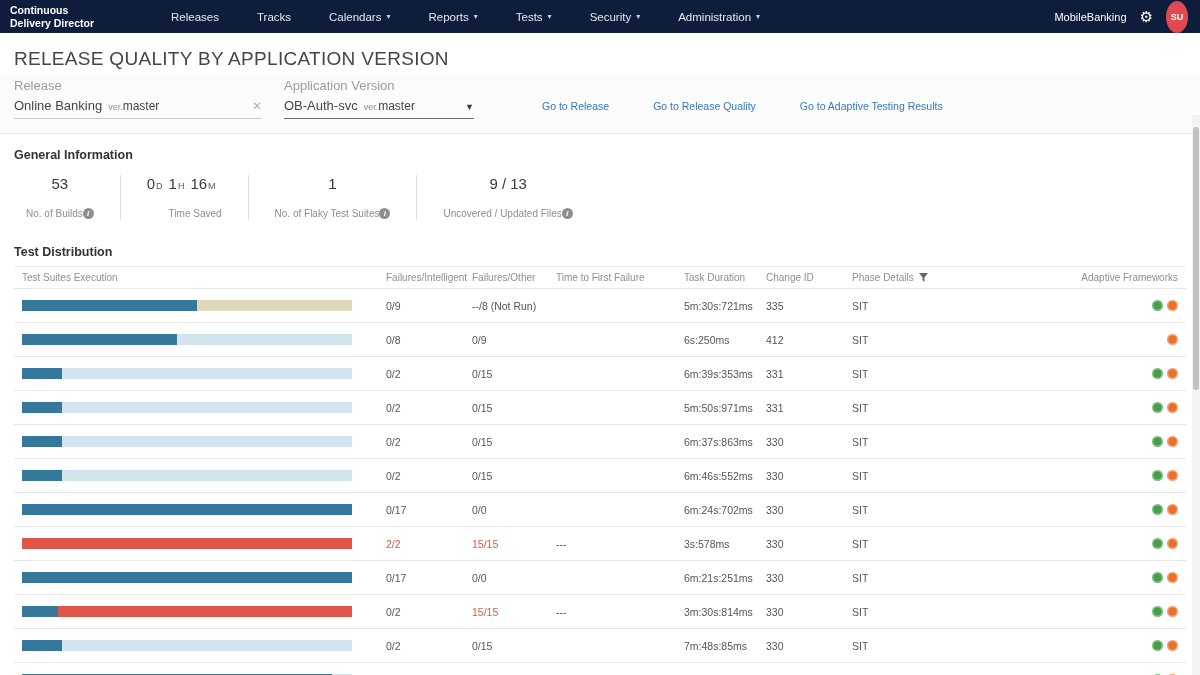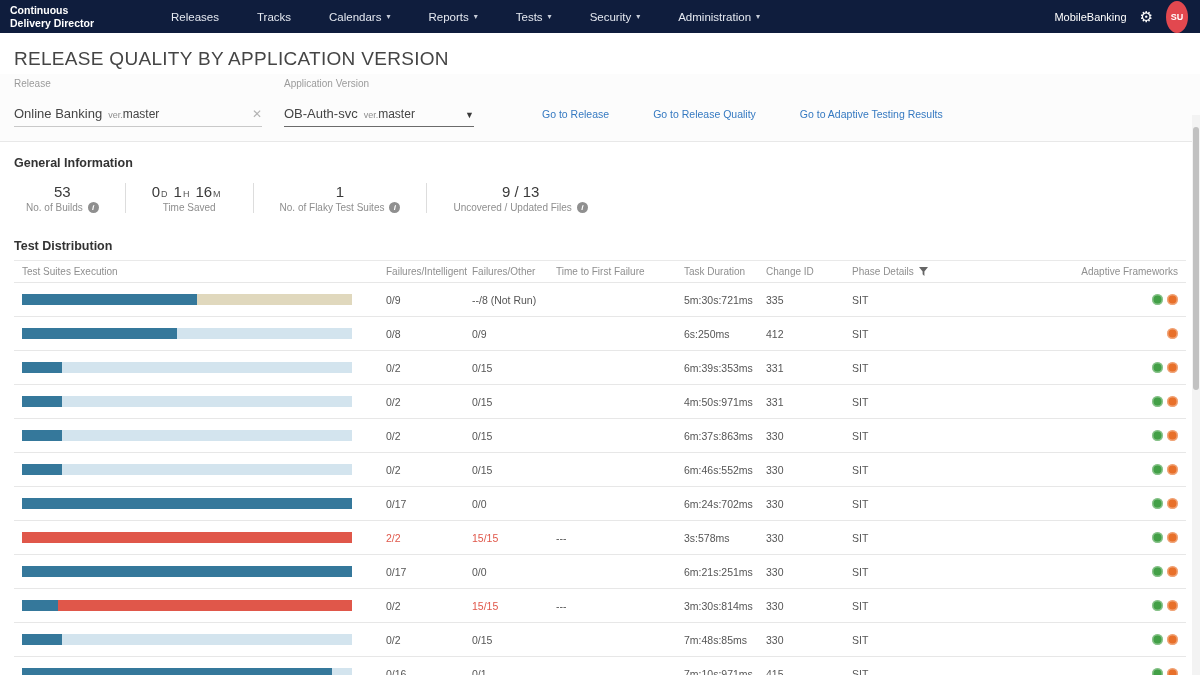--- a/index.html
+++ b/index.html
@@ -16,42 +16,42 @@
   .tenant{font-size:11px;font-weight:normal;color:#fff}
   .gear{font-size:15px;color:#fff;cursor:pointer;line-height:1}
   .avatar{width:22px;height:32px;border-radius:50%;background:#e2484f;color:#fff;font-size:9px;font-weight:bold;display:flex;align-items:center;justify-content:center;cursor:pointer}
 
   
   .page-title{font-size:19px;color:#454545;margin:15px 14px 4px;letter-spacing:.3px;font-weight:normal}
 
   
   .filter-bar{display:flex;align-items:flex-end;padding:4px 14px 14px;border-bottom:1px solid #e8e8e8;background:#fcfcfc}
   .filter{margin-right:22px}
-  .flabel{font-size:10px;color:#9b9b9b;margin-bottom:17px}
+  .flabel{font-size:13px;color:#9b9b9b;margin-bottom:5px}
   .fvalue{display:flex;align-items:baseline;border-bottom:1px solid #c9c9c9;padding-bottom:5px;font-size:13px;color:#454545}
   .release-f .fvalue{width:248px}
   .appver-f .fvalue{width:190px;border-bottom-color:#6b6b6b;cursor:pointer}
   .ver{margin-left:6px}
   .verp{font-size:9px;color:#8d8d8d}
   .verv{font-size:12px;color:#454545}
   .clear{margin-left:auto;color:#b3b3b3;font-size:12px;cursor:pointer;line-height:1}
   .ddcaret{margin-left:auto;font-size:9px;color:#3a3a3a}
   .links{display:flex;gap:44px;margin-left:46px;padding-bottom:7px}
   .qlink{font-size:10.5px;color:#3579c1;text-decoration:none;cursor:pointer}
 
   
   .section{padding:14px 14px 0}
   .sec-title{font-size:12.5px;font-weight:bold;color:#333}
   .stats{display:flex;margin-top:13px}
   .stat{padding:0 26px;text-align:center;border-right:1px solid #ddd}
   .stat:first-child{padding-left:12px}
   .stat:last-child{border-right:none}
   .stat-value{font-size:15px;color:#3a3a3a}
   .unit{font-size:9px;color:#555;margin:0 6px 0 1px}
-  .stat-label{font-size:10px;color:#8e8e8e;margin-top:2px;display:flex;align-items:center;gap:5px;justify-content:center}
+  .stat-label{font-size:10px;color:#8e8e8e;margin-top:16px;display:flex;align-items:center;justify-content:flex-end}
   .info-icon{width:11px;height:11px;border-radius:50%;background:#8f8f8f;color:#fff;font-size:8px;line-height:11px;text-align:center;font-style:italic;font-weight:bold;display:inline-block;cursor:pointer}
 
   
   .table-wrap{margin:7px 14px 0;border-top:1px solid #e9e9e9}
   .thead,.trow{display:grid;grid-template-columns:364px 86px 84px 128px 82px 86px 1fr 100px;padding:0 8px;align-items:center}
   .thead{height:21px;font-size:10px;color:#8f8f8f}
   .th{display:flex;align-items:center;gap:5px}
   .th:last-child{justify-content:flex-end}
   .trow{height:34px;border-top:1px solid #e7e7e7;background:#fff}
   .td{font-size:10.5px;color:#555}
@@ -260,21 +260,21 @@
       <div class="trow">
         <div class="td">
           <div class="bar">
             <div class="seg" style="width: 12%; background: rgb(53, 120, 155);"></div>
             <div class="seg" style="width: 88%; background: rgb(211, 228, 238);"></div>
           </div>
         </div>
         <div class="td">0/2</div>
         <div class="td">0/15</div>
         <div class="td"></div>
-        <div class="td">4m:50s:971ms</div>
+        <div class="td">5m:50s:971ms</div>
         <div class="td">331</div>
         <div class="td">SIT</div>
         <div class="td fw-cell">
           <span class="fw-icon" style="background: rgb(67, 160, 71);"></span>
           <span class="fw-icon" style="background: rgb(232, 112, 42);"></span>
         </div>
       </div>
       <div class="trow">
         <div class="td">
           <div class="bar">

